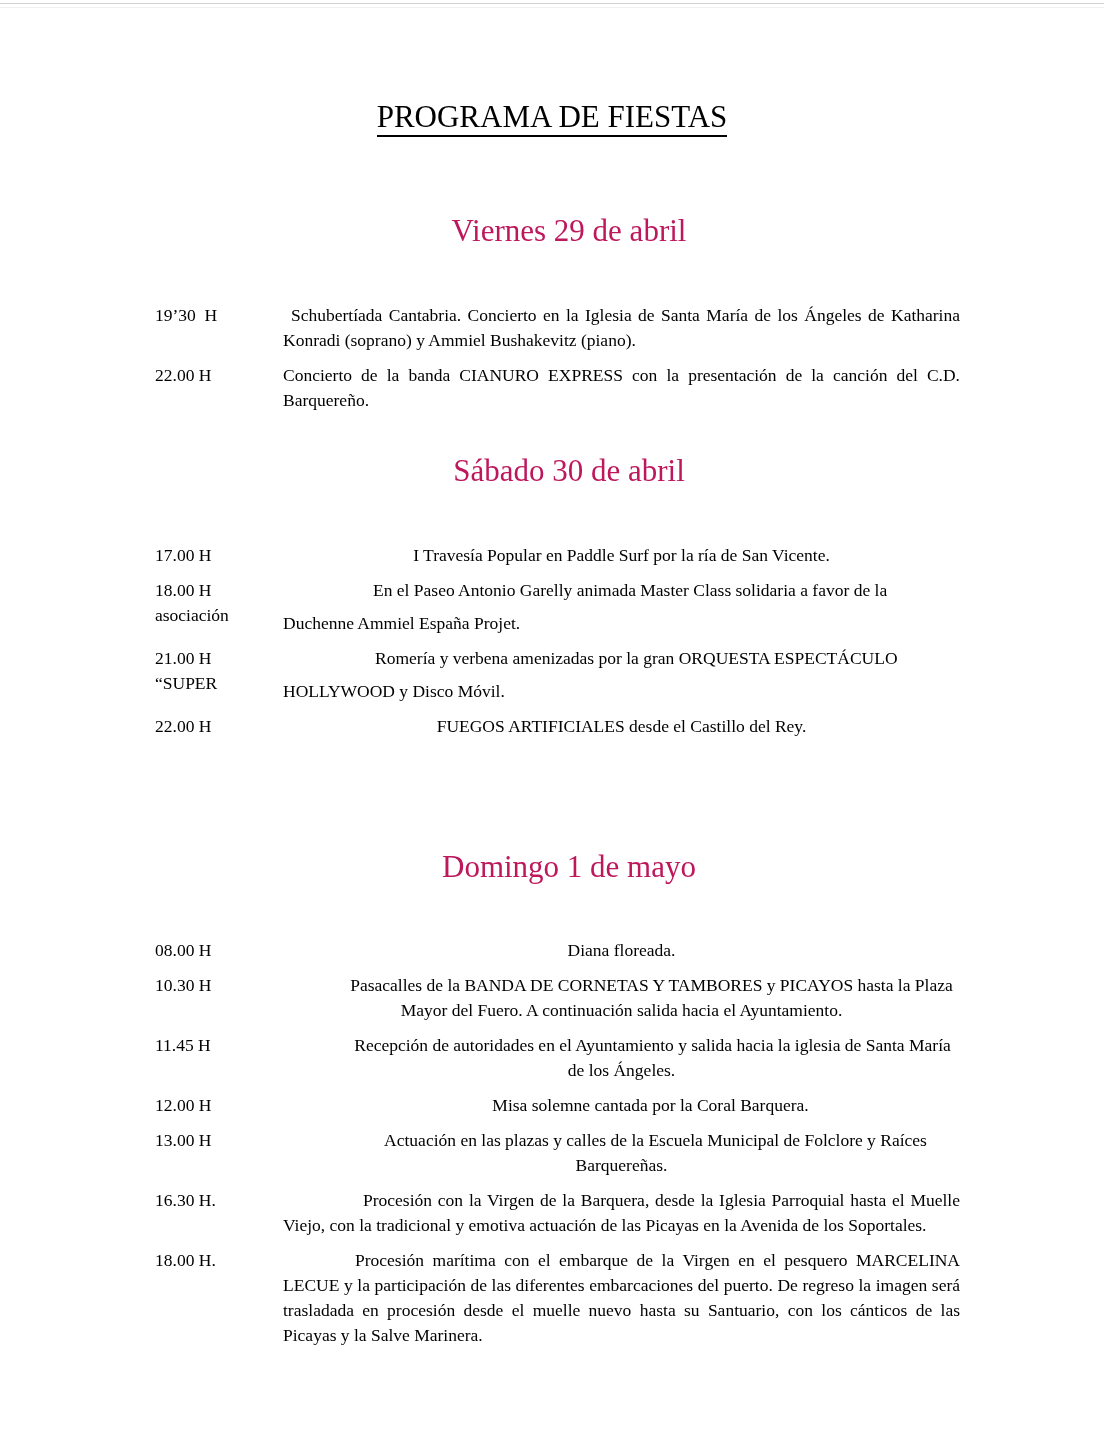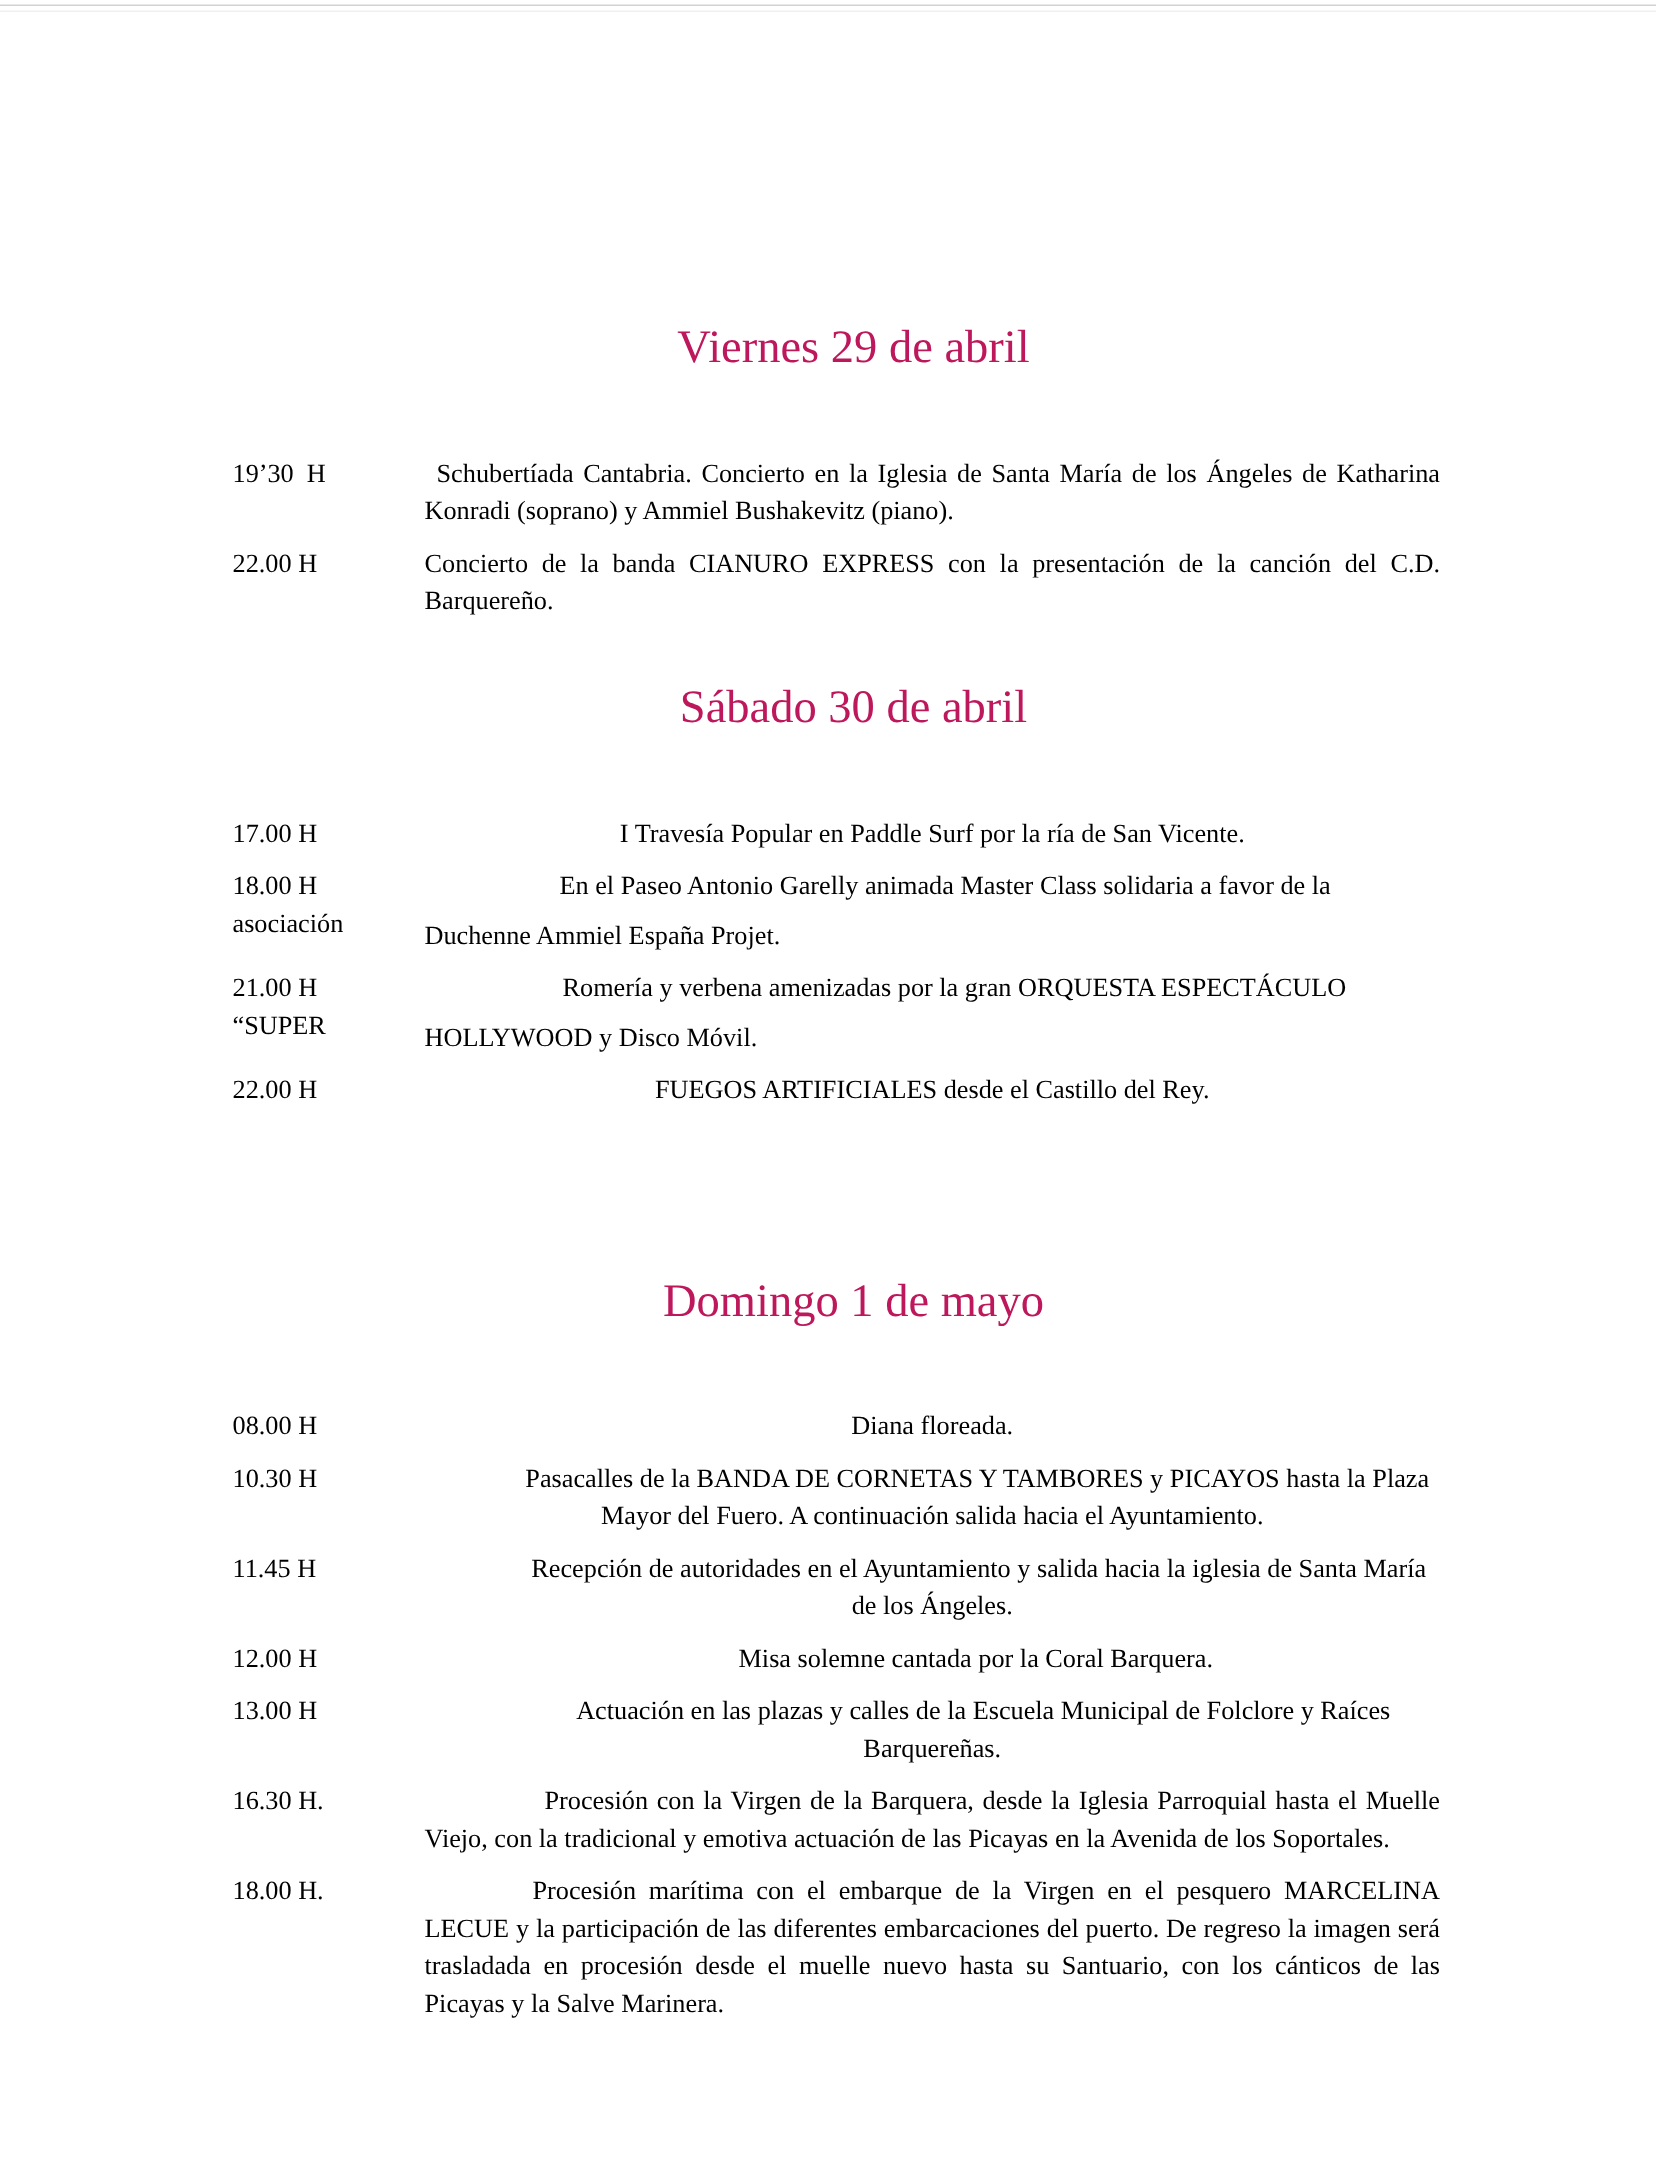--- a/index.html
+++ b/index.html
@@ -127,20 +127,21 @@
 </style>
 </head>
 <body>
 
 <div class="page">
 
   <div class="top-rule"></div>
   <div class="top-rule2"></div>
 
 
+  <div class="doc-subtitle"><span>PROGRAMA DE FIESTAS</span></div>
 
   <div class="day-heading" id="day-0-heading">Viernes 29 de abril</div>
   <div class="entries" id="day-0-entries">
       <div class="entry">
         <div class="entry-time">19’30  H</div>
         <div class="entry-body"><span class="lead" style="width: 8px;"></span>Schubertíada Cantabria. Concierto en la Iglesia de Santa María de los Ángeles de Katharina Konradi (soprano) y Ammiel Bushakevitz (piano).</div>
       </div>
       <div class="entry">
         <div class="entry-time">22.00 H</div>
         <div class="entry-body">Concierto de la banda CIANURO EXPRESS con la presentación de la canción del C.D. Barquereño.</div>

